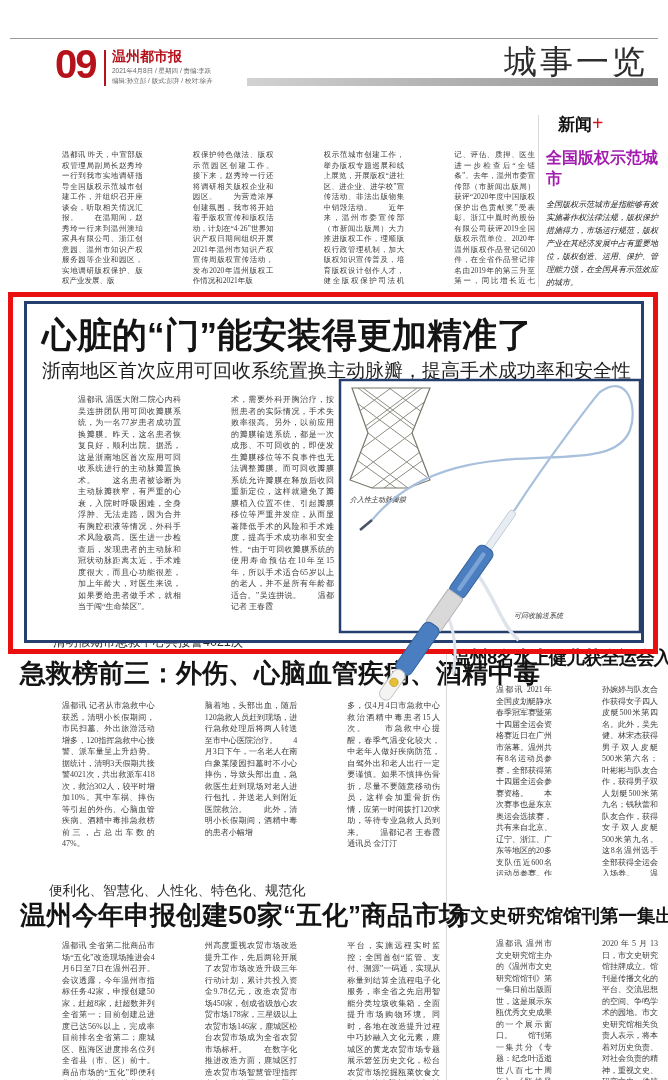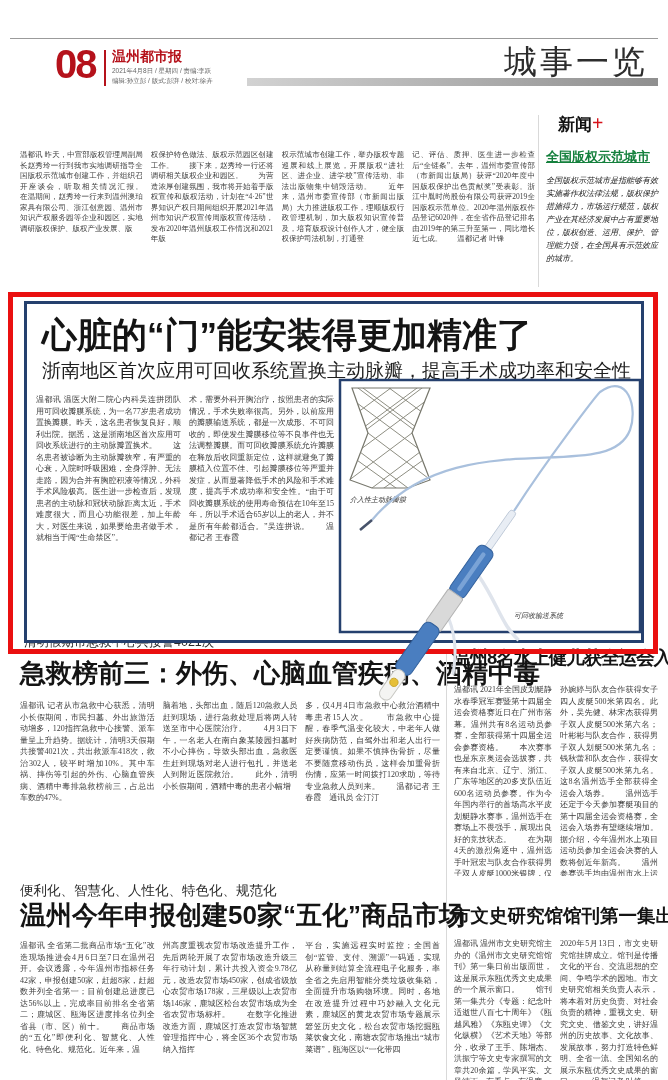--- a/index.html
+++ b/index.html
@@ -8,48 +8,48 @@
     position:relative; width:668px; height:1080px; margin:0 auto;
     background:#ffffff; overflow:hidden;
     font-family:"Liberation Serif", serif; color:#3a3a3a;
   }
   .abs { position:absolute; }
   .rule { background:#9b9b9b; }
   .headline { font-family:"Liberation Sans", sans-serif; font-weight:bold; color:#141414;text-align:center; }
   .bodycols { display:flex; }
   .col {
     font-size:8px; line-height:11.5px; text-align:justify; text-justify:inter-ideograph;
-    color:#3c3c3c; overflow:hidden;
+    color:#3c3c3c; overflow:hidden;margin-left:42px;
   }
   .small { font-size:7.5px; line-height:10.5px; }
   
   #pagenum { font-family:"Liberation Sans", sans-serif; font-weight:bold; font-size:40px; color:#b5121b; letter-spacing:-2px; }
   #paper-name { font-family:"Liberation Sans", sans-serif; font-weight:bold; font-size:14px; color:#b5121b; }
   .credit { font-size:6.5px; color:#666; font-family:"Liberation Sans", sans-serif; white-space:nowrap; }
   #section-title { font-family:"Liberation Sans", sans-serif; font-size:33px; color:#2d2d2d; letter-spacing:3px; }
   #header-bar { background:linear-gradient(to right,#d2d2d2,#8f8f8f); }
   
   #newsplus-title { font-family:Liberation Serif, serif; font-weight:bold; font-size:17px; color:#111;margin-left:12px; }
   #newsplus-title .plus { color:#d6121a; font-size:20px; }
-  #newsplus-sub { font-family:"Liberation Sans", sans-serif; font-weight:bold; font-size:13px; color:#15803d;text-decoration:underline; }
+  #newsplus-sub { font-family:"Liberation Sans", sans-serif; font-weight:bold; font-size:16px; color:#a21caf; }
   #newsplus-body { font-style:italic; font-size:8px; line-height:13px; text-align:justify; color:#222; }
   
   #highlight-box { border:5px solid #ea1010; z-index:5; pointer-events:none; }
   #heart-box { border:3px solid #25406e; background:#fff; }
   #figure-svg { z-index:6; }
-  .kicker { font-family:"Liberation Sans", sans-serif; color:#2a2a2a; }
+  .kicker { font-family:"Liberation Sans", sans-serif; color:#2a2a2a;margin-left:29px; }
   .vrule { background:#d9d9d9; width:1px; }
 </style>
 </head>
 <body>
 
 <div id="page">
 
   <div class="abs rule" style="left:10px;top:38px;width:648px;height:1px;"></div>
-  <div class="abs" id="pagenum" style="left:55px;top:42px;">08</div>
+  <div class="abs" id="pagenum" style="left:55px;top:42px;">09</div>
   <div class="abs" style="left:104px;top:50px;width:2px;height:36px;background:#b5121b;"></div>
   <div class="abs" id="paper-name" style="left:112px;top:48px;">温州都市报</div>
   <div class="abs credit" style="left:112px;top:67px;">2021年4月8日 / 星期四 / 责编:李跃</div>
   <div class="abs credit" style="left:112px;top:77px;">编辑:孙立彭 / 版式:彭湃 / 校对:徐卉</div>
   <div class="abs" id="header-bar" style="left:247px;top:78px;width:411px;height:8px;"></div>
   <div class="abs" id="section-title" style="right:20px;top:40px;">城事一览</div>
 
 
   <div class="abs bodycols" style="left:20px;top:150px;width:515px;height:137px;gap:8px;">
     <div class="col small" style="flex:1;">温都讯 昨天，中宣部版权管理局副局长赵秀玲一行到我市实地调研指导全国版权示范城市创建工作，并组织召开座谈会，听取相关情况汇报。　　在温期间，赵秀玲一行来到温州澳珀家具有限公司、浙江创意园、温州市知识产权服务园等企业和园区，实地调研版权保护、版权产业发展、版</div>

